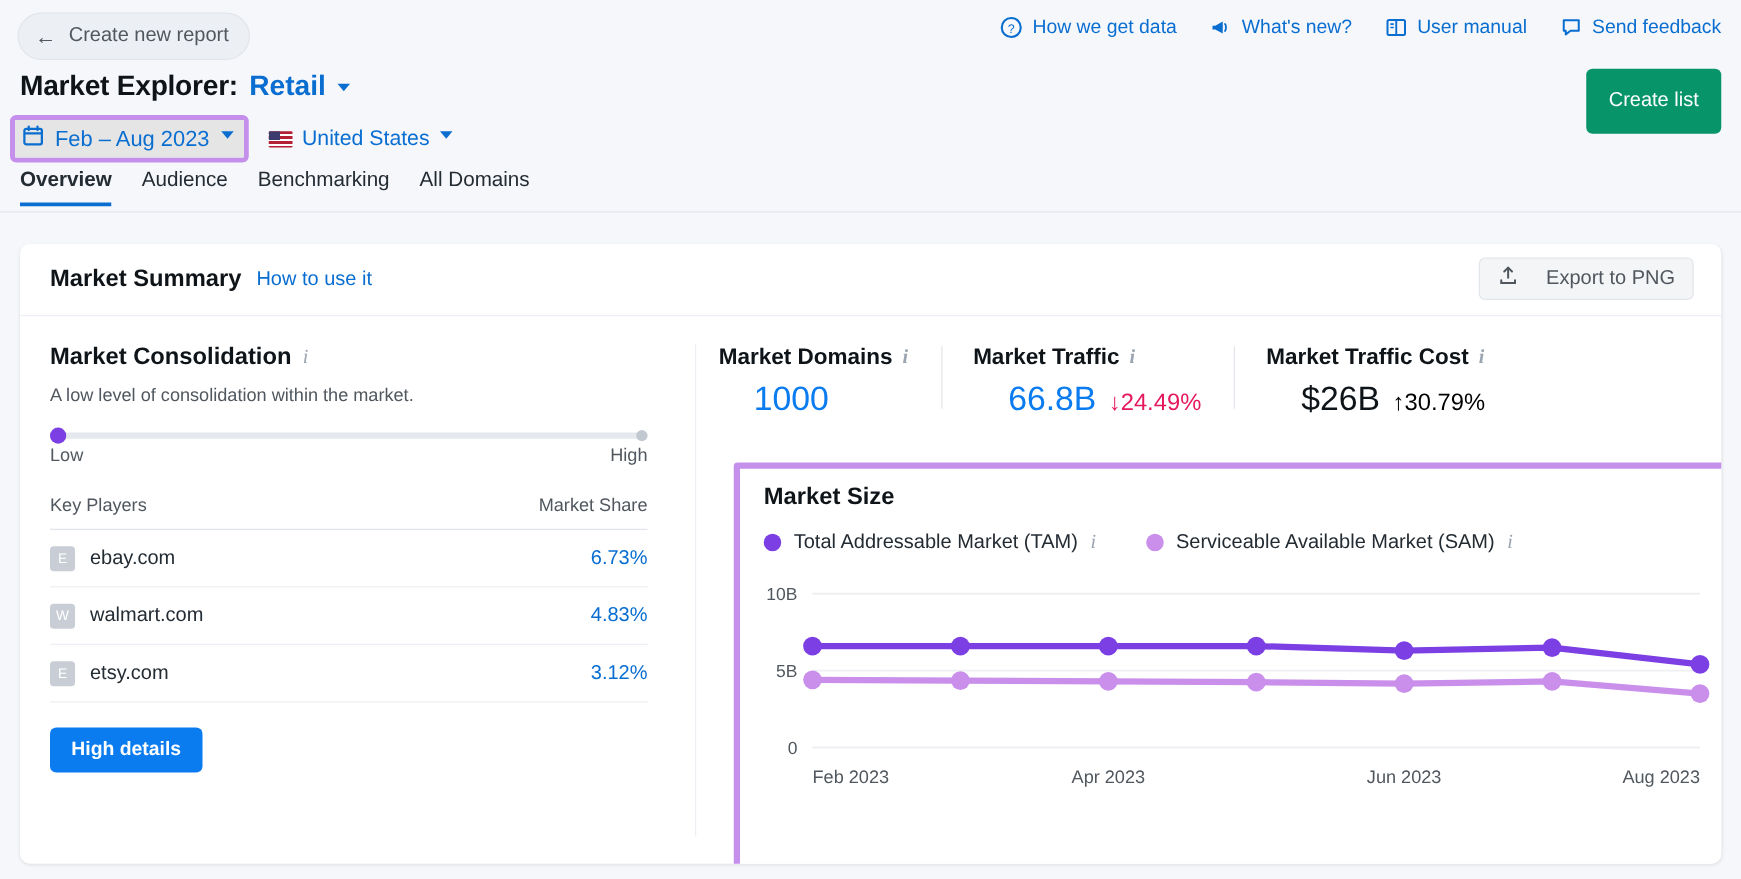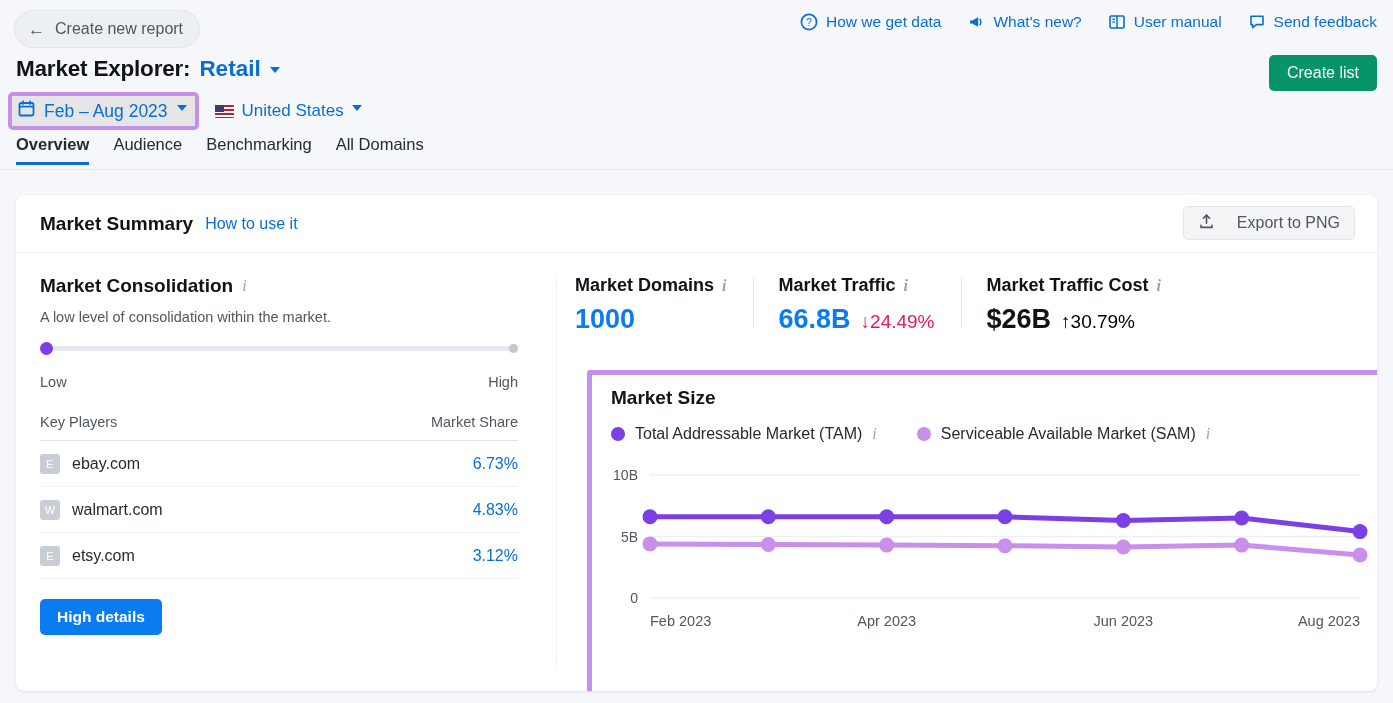--- a/index.html
+++ b/index.html
@@ -41,21 +41,21 @@
     display: flex; align-items: baseline; gap: 9px;
   }
   .title-main { font-size: 22.5px; font-weight: bold; color: #0f1419; letter-spacing: -0.2px; }
   .title-cat { font-size: 22.5px; font-weight: bold; color: #0a6ed1; cursor: pointer; }
   .chev { display:inline-block; width: 0; height: 0; border-left: 5.5px solid transparent;
           border-right: 5.5px solid transparent; border-top: 6.5px solid #0a6ed1;
           position: relative; top: -3px; cursor: pointer; }
 
   .create-list-btn {
     position: absolute; right: 16px; top: 55px;
-    height: 36px; padding: 0 18px;
+    height: 52px; padding: 0 18px;
     background: #069468; color: #fff; border: none; border-radius: 5px;
     font-size: 16px; font-family: inherit; font-weight: normal; cursor: pointer;
   }
 
   
   .filter-row {
     position: absolute; left: 8px; top: 92px;
     display: flex; align-items: center; gap: 0;
   }
   .hl-box { border: 4px solid #c58fec; border-radius: 5px; }
@@ -115,21 +115,21 @@
   .mc-title h3 { font-size: 19px; font-weight: bold; color: #0f1419; }
   .info-i {
     font-family: "Liberation Serif", serif; font-style: italic;
     color: #9aa5b1; font-size: 16px; cursor: pointer; line-height: 1;
   }
   .mc-desc { margin-top: 12px; font-size: 14.5px; color: #50575e; }
   .slider { margin-top: 17px; position: relative; height: 12px; width: 478px; }
   .slider .track { position: absolute; left: 0; right: 0; top: 4px; height: 5px; background: #e5e8ed; border-radius: 3px; }
   .slider .knob-lo { position: absolute; left: 0; top: 0; width: 13px; height: 13px; border-radius: 50%; background: #7b3fe4; cursor: pointer; }
   .slider .knob-hi { position: absolute; right: 0; top: 2px; width: 9px; height: 9px; border-radius: 50%; background: #c2c8d0; }
-  .slider-labels { display: flex; justify-content: space-between; width: 478px; margin-top: 20px; font-size: 14.5px; color: #50575e; }
+  .slider-labels { display: flex; justify-content: space-between; width: 478px; margin-top: 3px; font-size: 14.5px; color: #50575e; }
 
   
   .kp { margin-top: 24px; width: 478px; }
   .kp-head { display: flex; justify-content: space-between; padding-bottom: 10px; border-bottom: 1px solid #e2e6ea; font-size: 14.5px; color: #50575e; }
   .kp-row { display: flex; justify-content: space-between; align-items: center; height: 46px; border-bottom: 1px solid #eceff3; }
   .kp-dom { display: flex; align-items: center; gap: 12px; font-size: 16px; color: #232b33; }
   .favicon {
     width: 20px; height: 20px; border-radius: 3px; background: #c9ced6; color: #fff;
     font-size: 11px; display: flex; align-items: center; justify-content: center; flex: none;
   }
@@ -142,21 +142,21 @@
 
   
   .metrics { display: flex; padding: 22px 0 0 18px; }
   .metric { padding: 0 26px; position: relative; }
   .metric:first-child { padding-left: 0; }
   .metric + .metric::before {
     content:""; position:absolute; left:0; top:2px; bottom:8px; width:1px; background:#e2e6ea;
   }
   .metric-label { display: flex; align-items: center; gap: 8px; font-size: 18px; font-weight: bold; color: #0f1419; }
   .metric-val { margin-top: 8px; display: flex; align-items: baseline; gap: 10px; }
-  .metric-num { font-size: 27px; font-weight: bold; }
+  .metric-num { font-size: 27px; font-weight: normal; margin-left: 28px; }
   .metric-num.blue { color: #0a7cf0; }
   .metric-num.dark { color: #0f1419; }
   .delta { font-size: 19px; }
   .delta.down { color: #e5175e; }
   .delta.up { color: #000000; }
 
   
   .ms-hl {
     position: absolute; left: 2px; top: 117px; width: 800px; height: 349px;
     border: 5px solid #c58fec; border-radius: 3px; background: #fff; margin-left: 28px;

